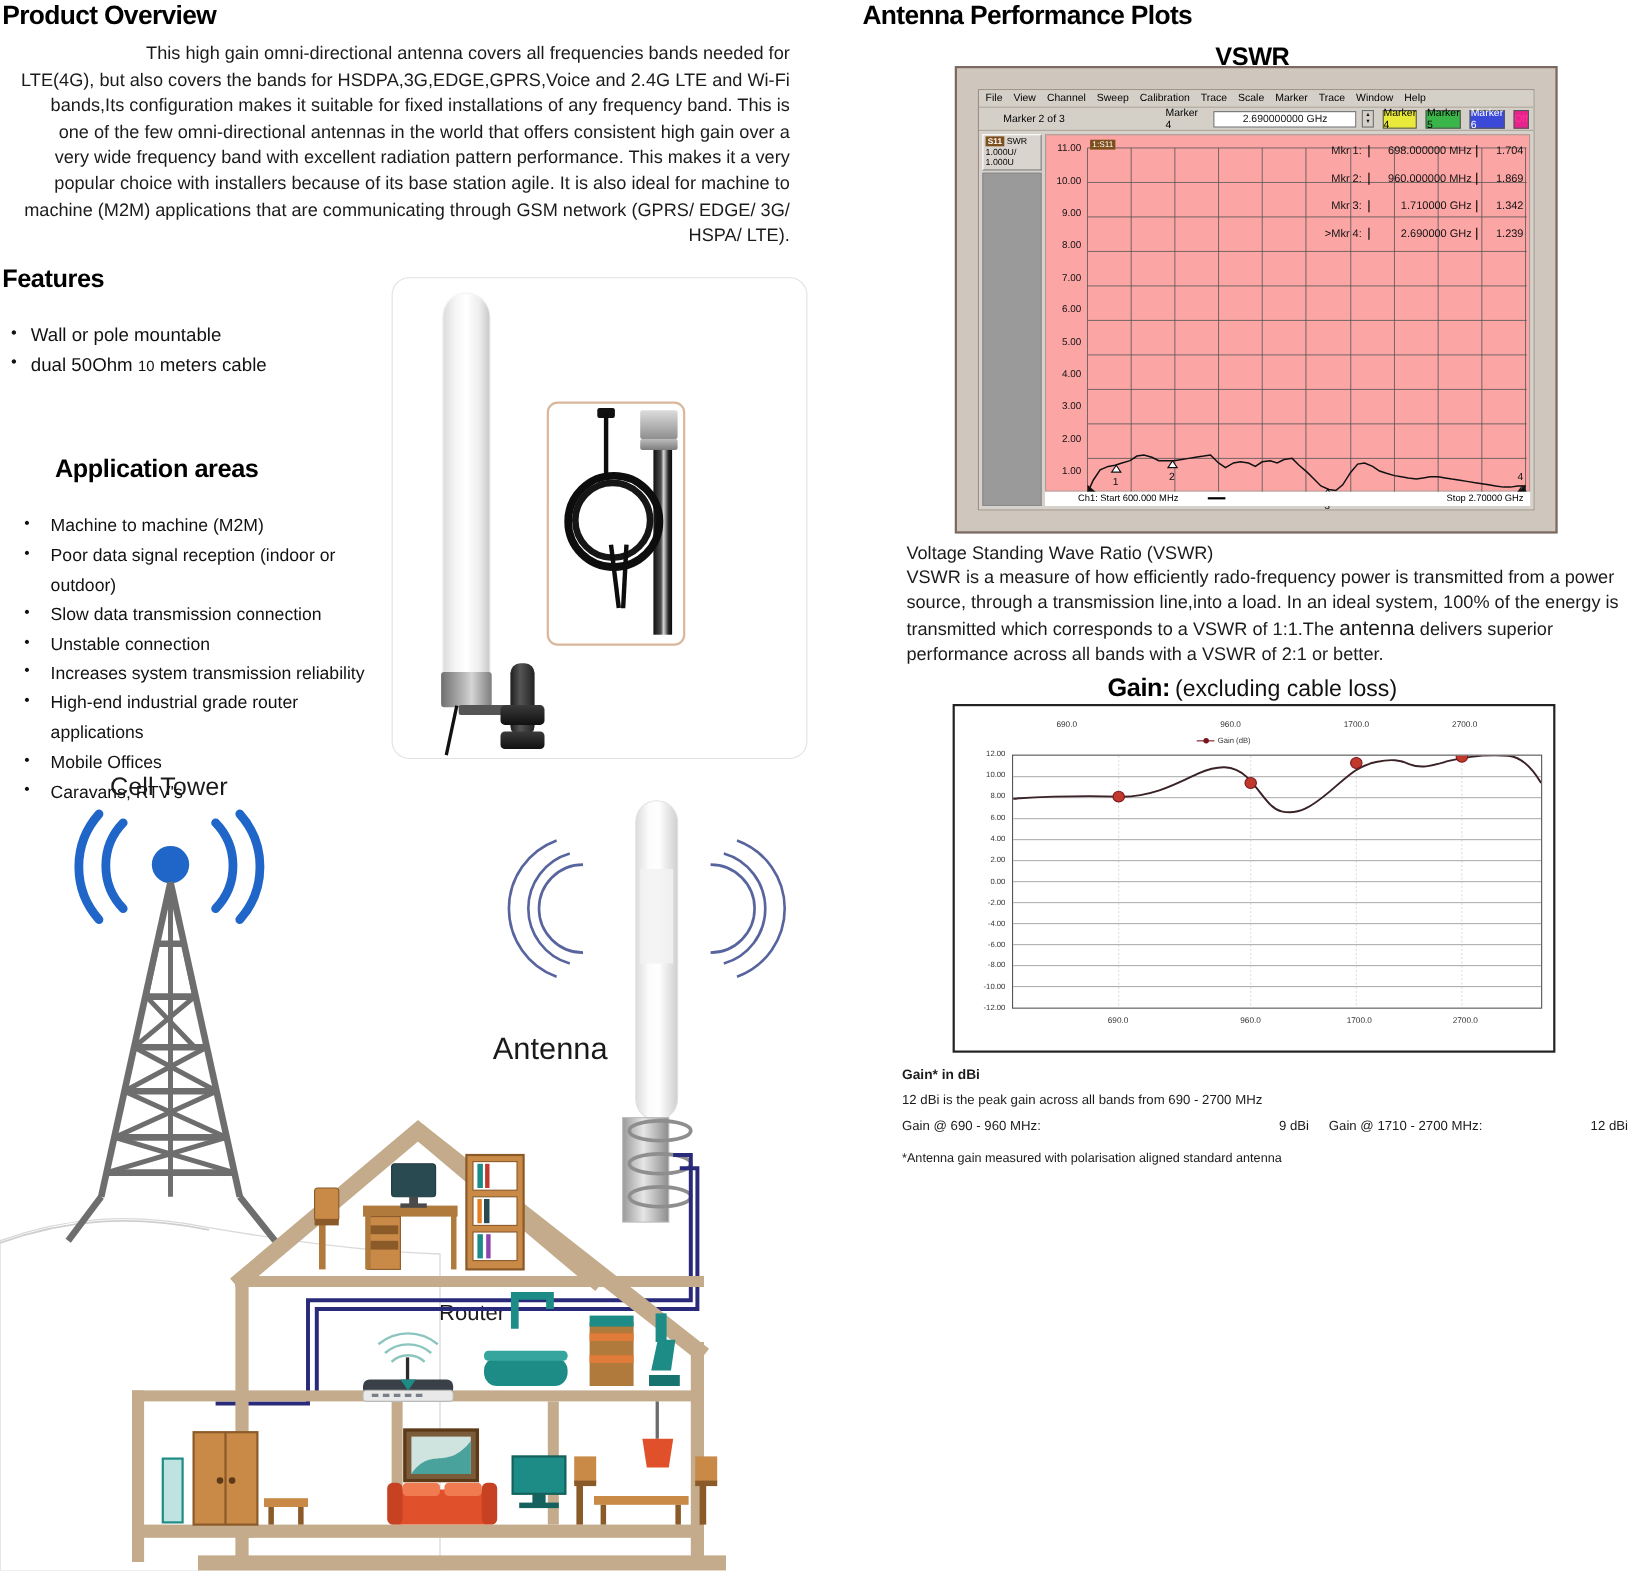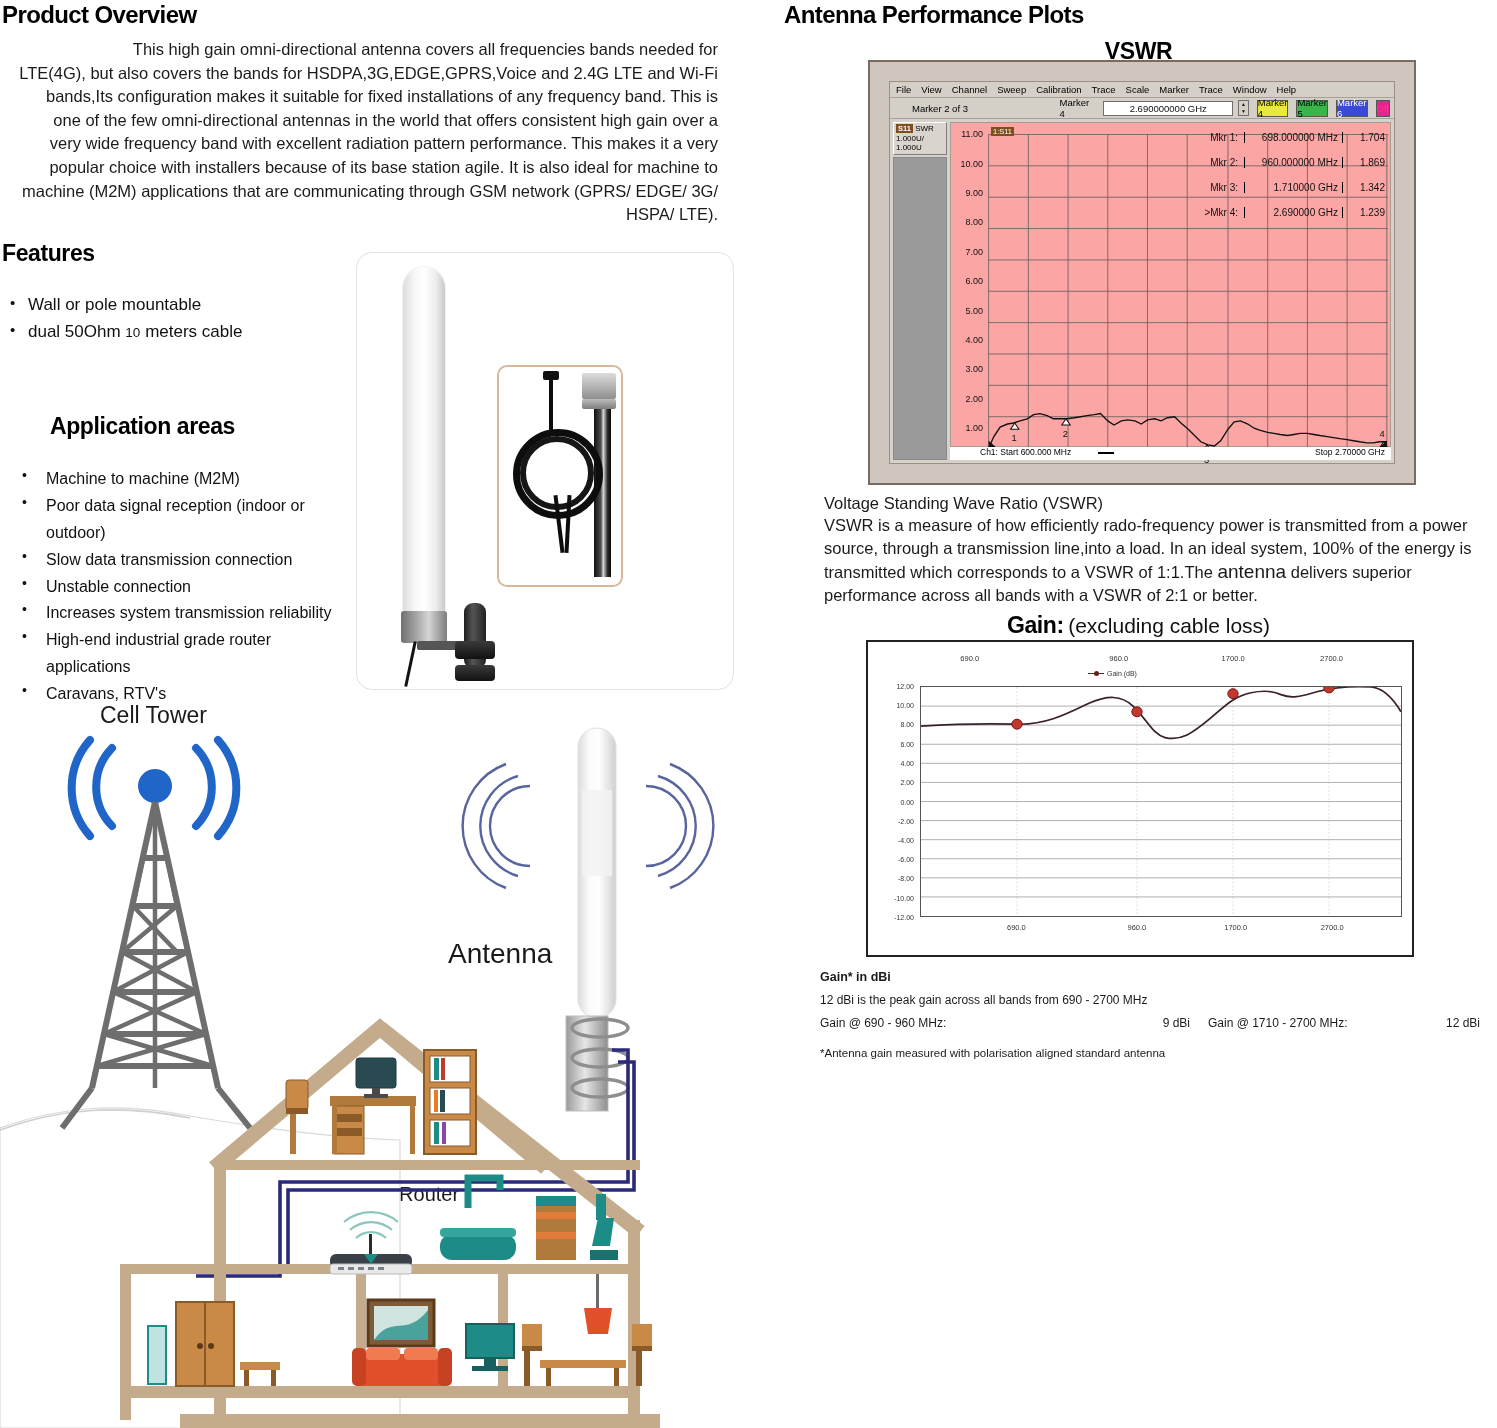--- a/index.html
+++ b/index.html
@@ -200,20 +200,21 @@
 
     <h2 class="h-sub" style="position:absolute;left:2px;top:413px;margin-left:48px;">Application areas</h2>
 
     <ul class="app-list" style="position:absolute;left:6px;top:466px;width:346px;">
       <li><span>Machine to machine (M2M)</span></li>
       <li><span>Poor data signal reception (indoor or outdoor)</span></li>
       <li><span>Slow data transmission connection</span></li>
       <li><span>Unstable connection</span></li>
       <li><span>Increases system transmission reliability</span></li>
       <li><span>High-end industrial grade router applications</span></li>
+      <li><span>Mobile Offices</span></li>
       <li><span>Caravans, RTV's</span></li>
     </ul>
 
     <div class="photo">
       <div class="ant-body"></div>
       <div class="ant-base"></div>
       <div class="ant-wire"></div>
       <div class="ant-arm"></div>
       <div class="ant-clampA"></div>
       <div class="ant-clampB"></div>

